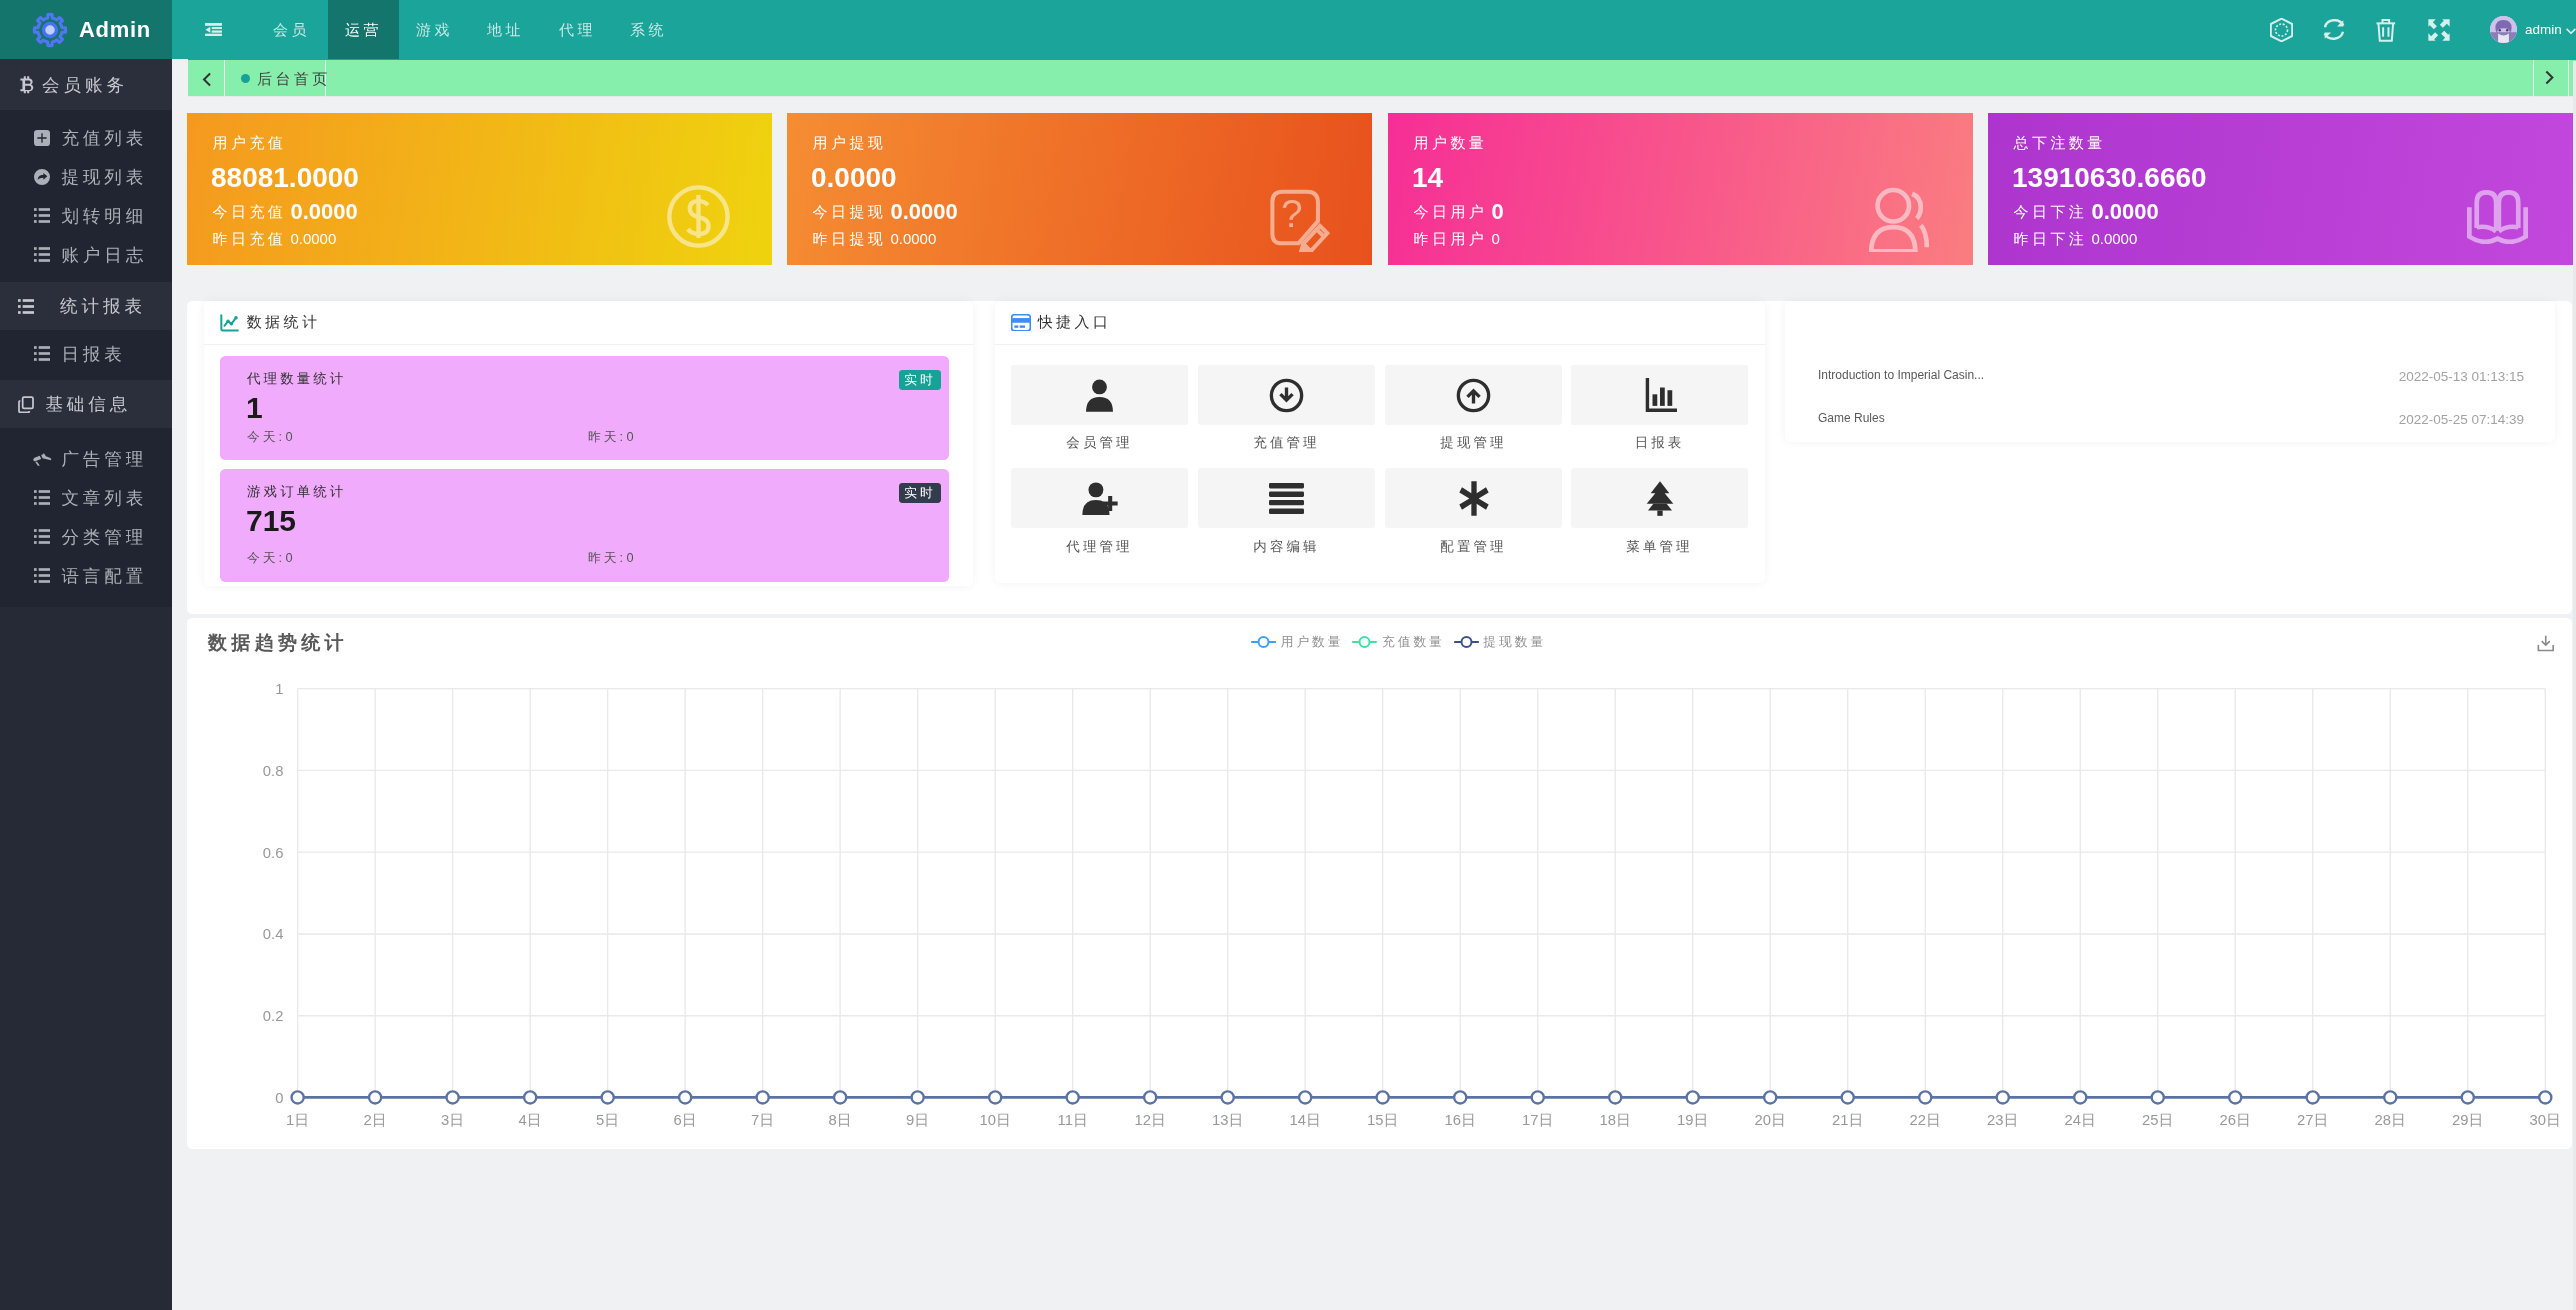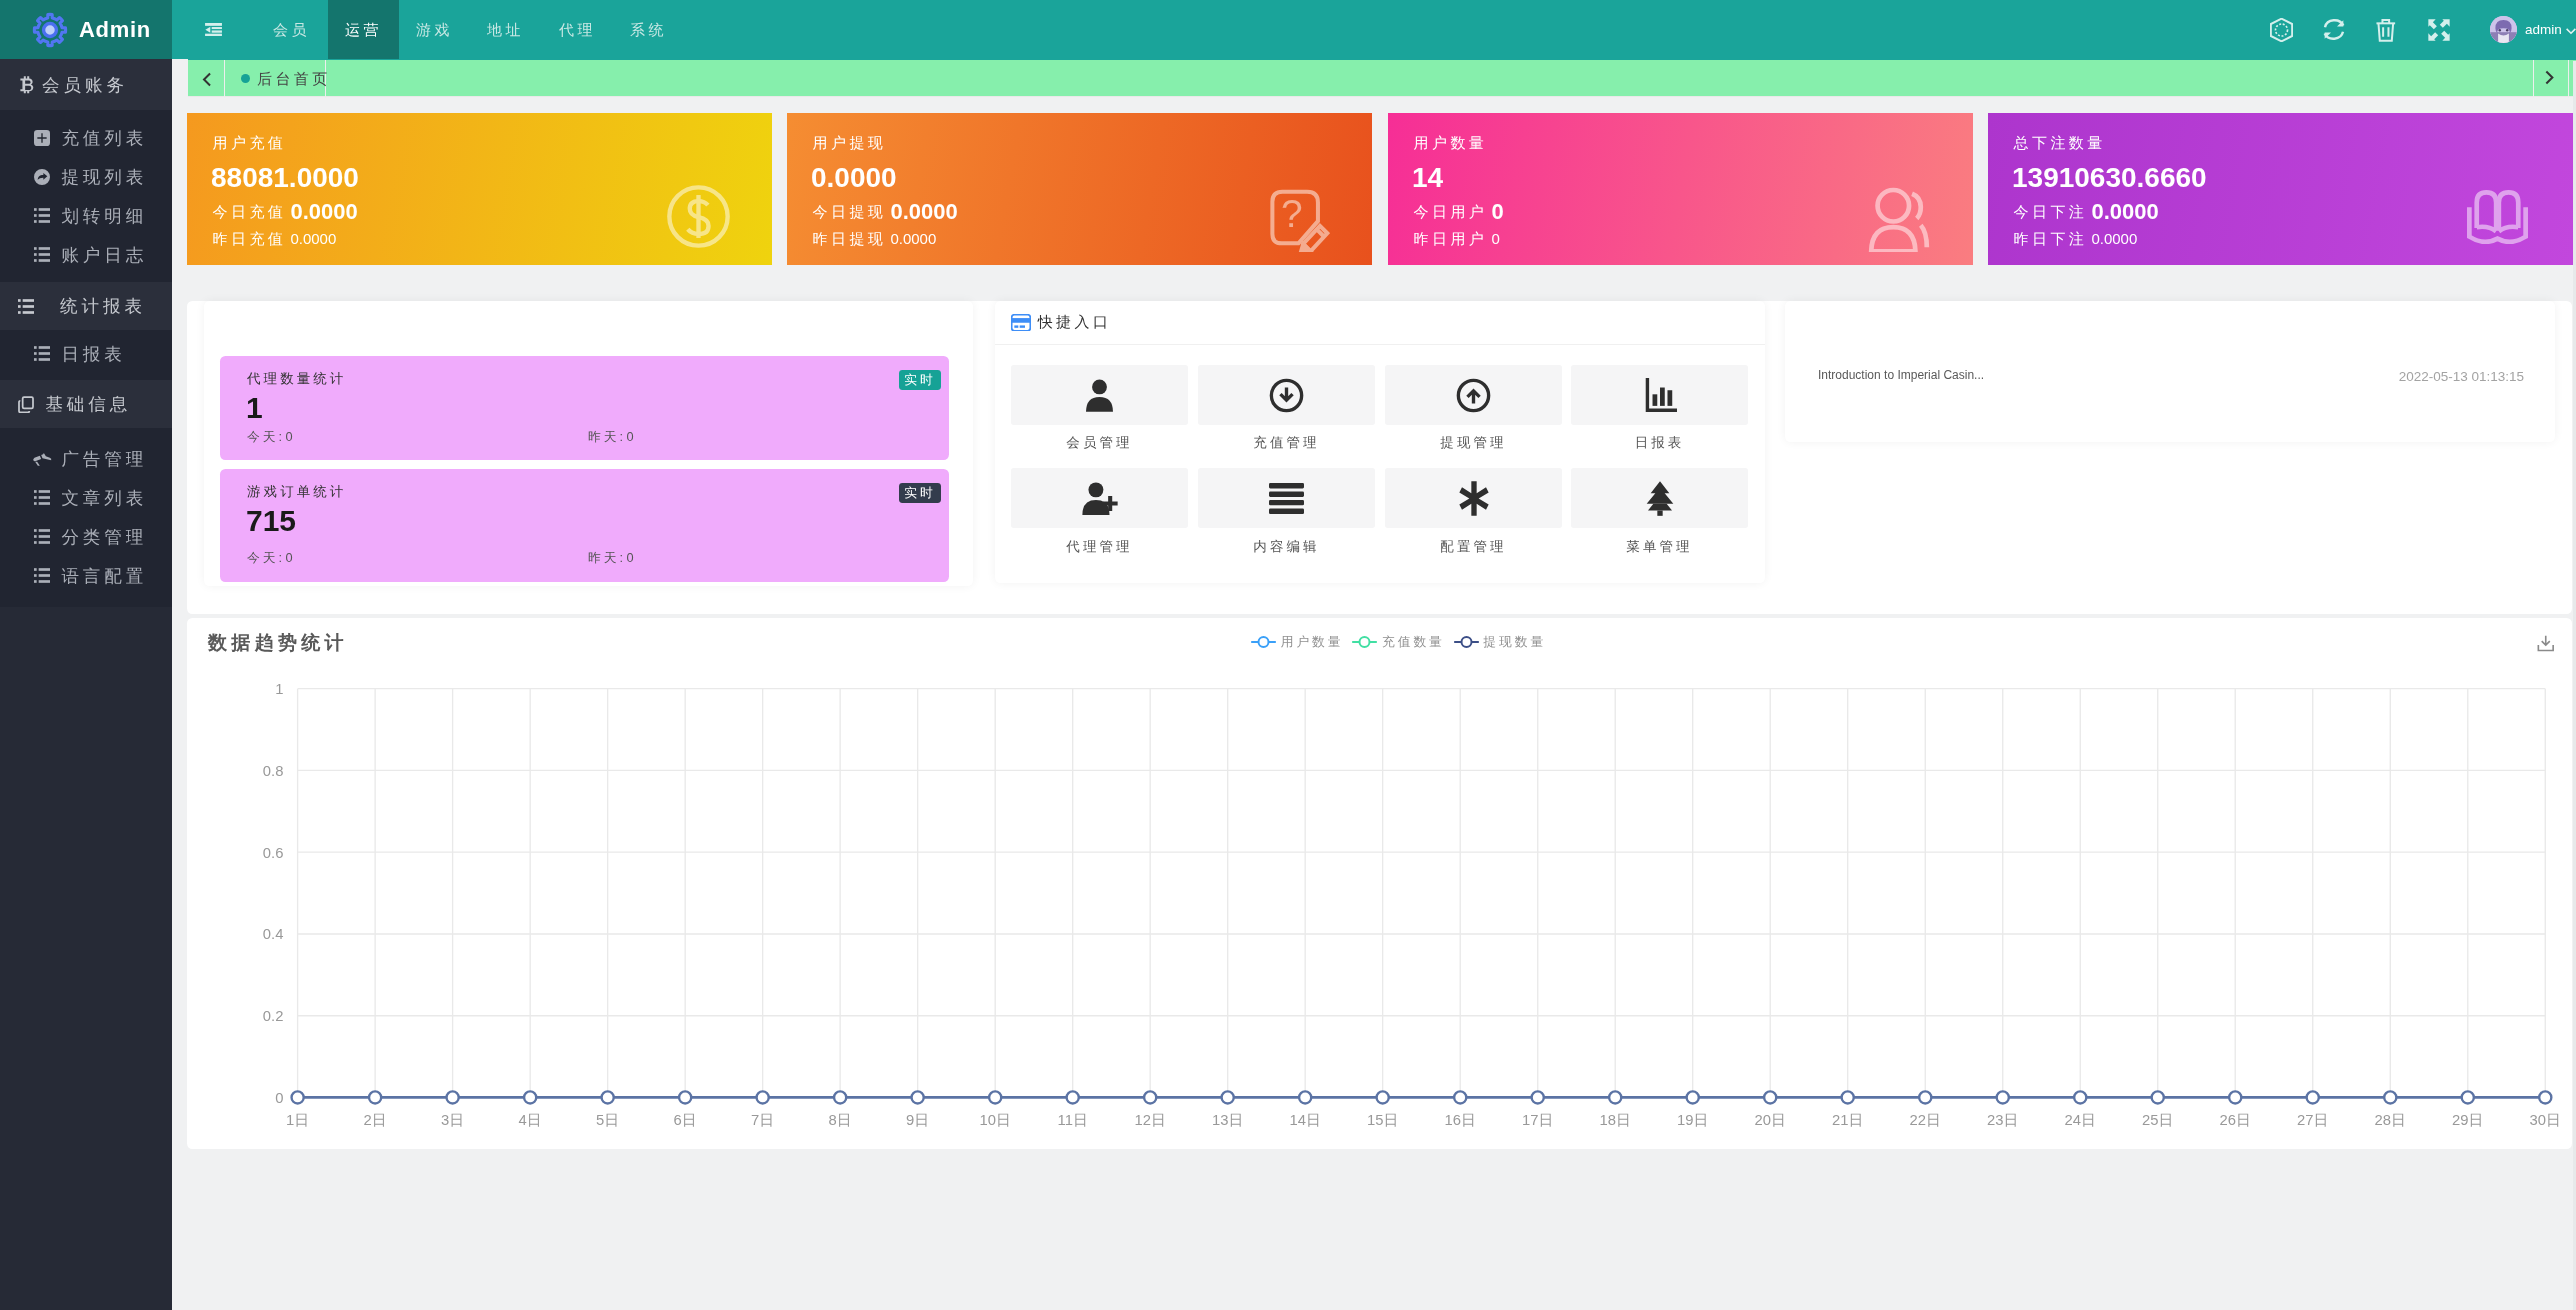--- a/index.html
+++ b/index.html
@@ -324,20 +324,32 @@
 <path d="M19 63 q17-3 29 6"></path>
 <path d="M81 64 V26 q0-15 -14.5-15 q-14.5 0-14.5 15 v42"></path>
 <path d="M81 63 q-17-3-29 6"></path>
 <path d="M8 33 v44 q22 14 42 3 q20 11 42-3 v-44"></path>
 </svg></div>
 </div>
 </div>
 <div id="panels">
 <div style="position:absolute;left:187px;top:301px;width:2385px;height:313px;background:#fff;border-radius:5.4px"></div>
 <div class="panel" style="left:204px;top:301px;width:769px;height:285px">
+ <div class="phead">
+        <span style="margin-left:16px;display:inline-flex">
+          <svg width="20" height="19" viewBox="0 0 30 28">
+            <path d="M2 2 v22 a2 2 0 0 0 2 2 h24" fill="none" stroke="#16a296" stroke-width="3"></path>
+            <path d="M6 20 l6-8 5 4 7-9" fill="none" stroke="#16a296" stroke-width="3"></path>
+            <circle cx="12" cy="12" r="2.6" fill="#16a296"></circle>
+            <circle cx="17" cy="16" r="2.6" fill="#16a296"></circle>
+            <circle cx="24" cy="7" r="2.6" fill="#16a296"></circle>
+          </svg>
+        </span>
+        <span class="ptitle"><i class="z">数据统计</i></span>
+      </div>
  <div class="subcard" style="top:55px;height:104px">
   <div class="st"><i class="z">代理数量统计</i></div>
   <div class="sn">1</div>
   <div class="sd" style="left:27px"><i class="z">今天</i>: 0</div>
   <div class="sd" style="left:368px"><i class="z">昨天</i>: 0</div>
   <div class="badge" style="background:#16a296"><i class="z">实时</i></div>
  </div>
  <div class="subcard" style="top:168px;height:113px">
   <div class="st"><i class="z">游戏订单统计</i></div>
   <div class="sn">715</div>
@@ -418,20 +430,24 @@
       </div>
  <div class="tlabel" style="left:16px;top:237px"><i class="z">代理管理</i></div>
  <div class="tlabel" style="left:203px;top:237px"><i class="z">内容编辑</i></div>
  <div class="tlabel" style="left:390px;top:237px"><i class="z">配置管理</i></div>
  <div class="tlabel" style="left:576px;top:237px"><i class="z">菜单管理</i></div>
 </div>
 <div class="panel" style="left:1785px;top:301px;width:770px;height:141px">
  <div class="annrow" style="top:67px">
         <span class="at">Introduction to Imperial Casin...</span>
         <span class="ad">2022-05-13 01:13:15</span>
+      </div>
+ <div class="annrow" style="top:110px">
+        <span class="at">Game Rules</span>
+        <span class="ad">2022-05-25 07:14:39</span>
       </div>
 </div>
 </div>
 <div id="chart">
 <div style="position:absolute;left:21px;top:11.5px;font-size:19px;font-weight:bold;color:#595959"><i class="z">数据趋势统计</i></div>
 <div style="position:absolute;left:1064px;top:15.5px;display:flex;align-items:center;font-size:12.8px;color:#909090">
 <svg width="25" height="12" viewBox="0 0 37 18">
         <line x1="0" y1="9" x2="37" y2="9" stroke="#3aa0f8" stroke-width="3"></line>
         <circle cx="18.5" cy="9" r="7.5" fill="#fff" stroke="#3aa0f8" stroke-width="3"></circle>
       </svg>

